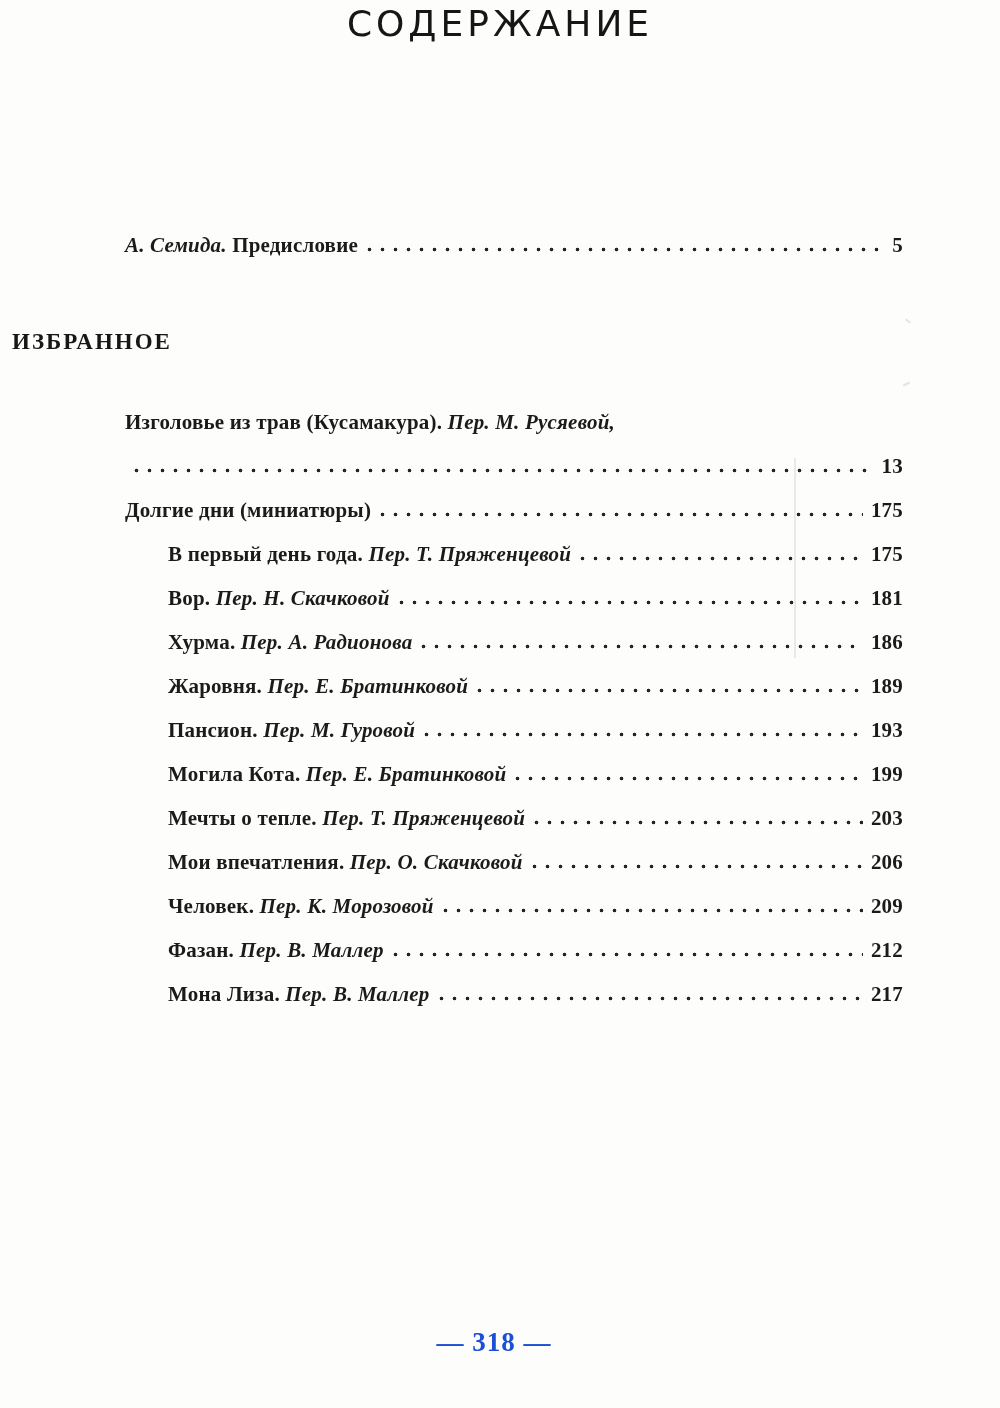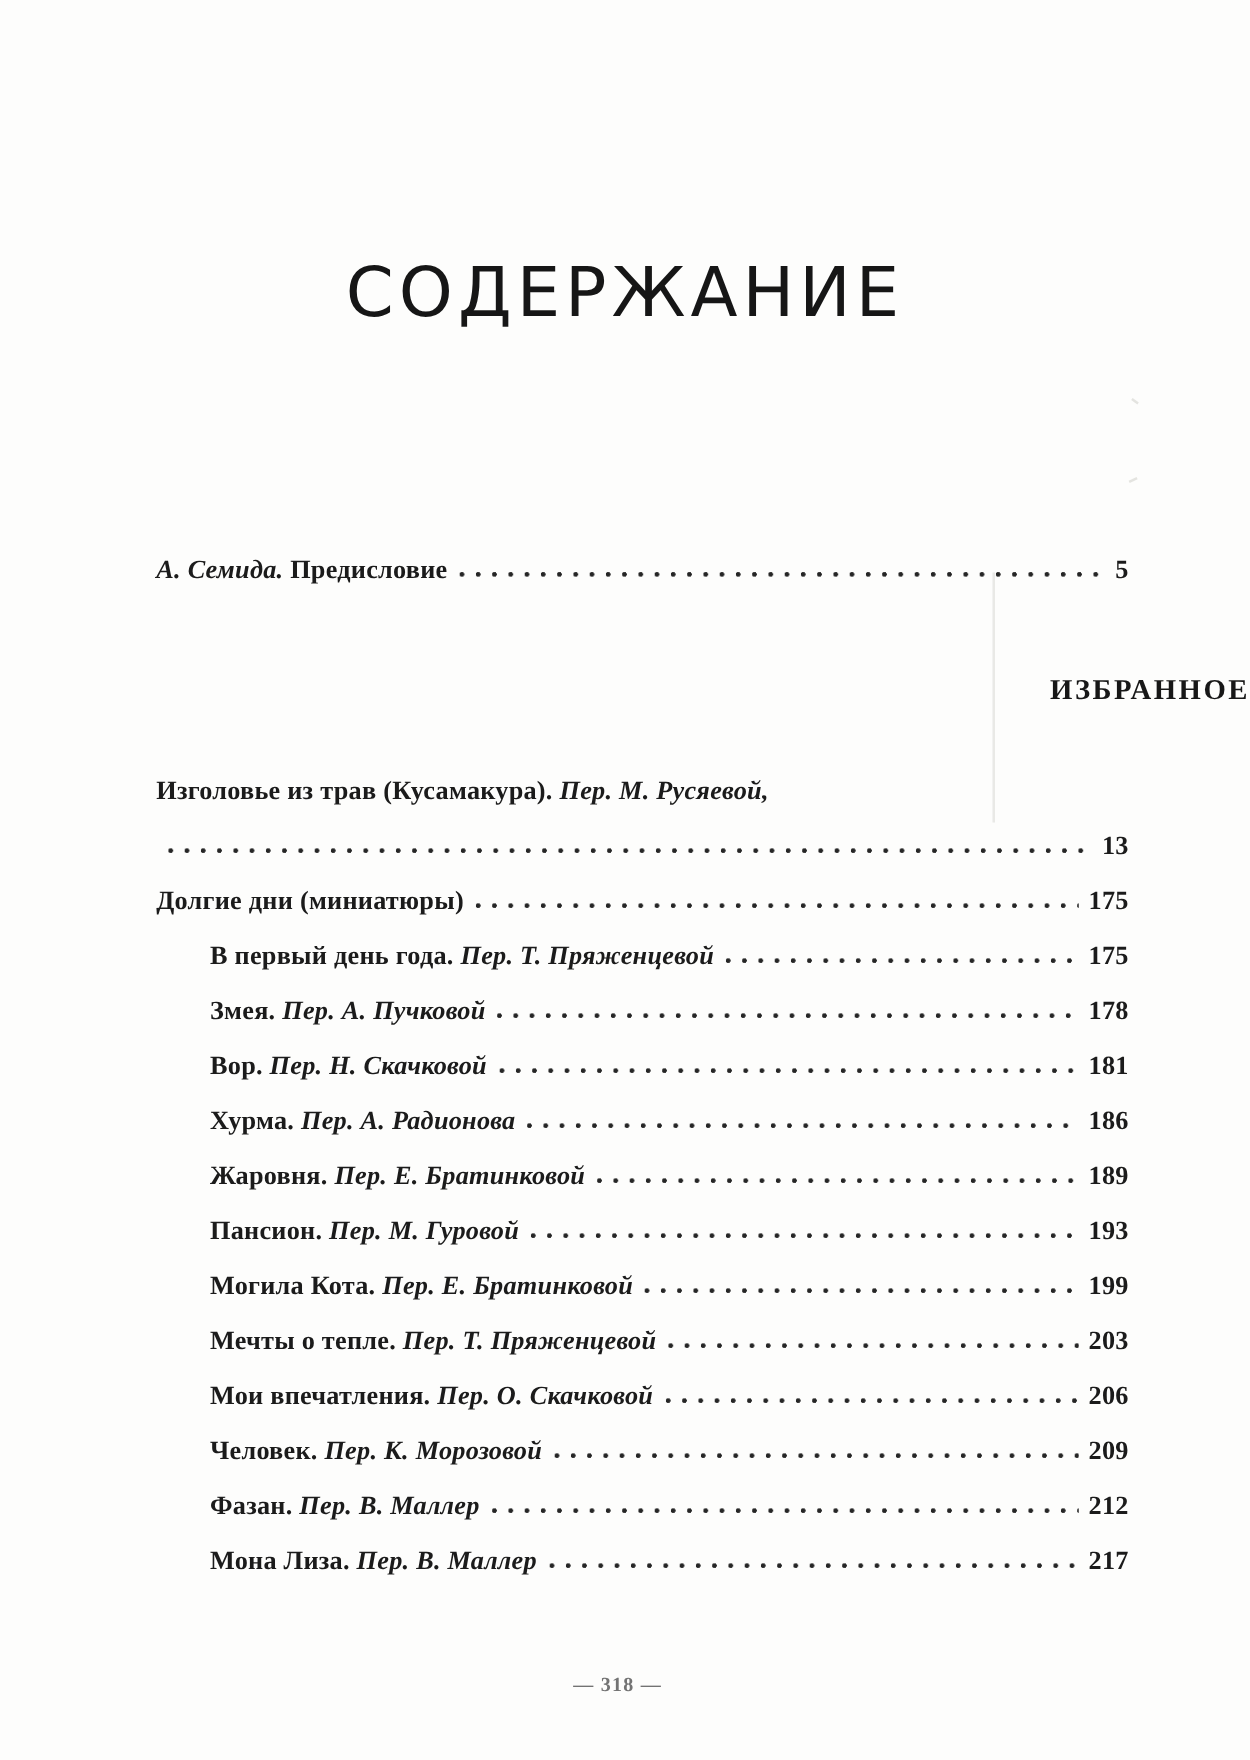--- a/index.html
+++ b/index.html
@@ -12,40 +12,39 @@
     width: 1000px;
     height: 1408px;
     margin: 0 auto;
     background: #fdfdfc;
     color: #1b1b1b;
     font-family: "Liberation Serif", "DejaVu Serif", serif;
     overflow: hidden;
   }
   .book-title {
     margin: 0;
-    padding-top: 210px;
     text-align: center;
     font-family: "DejaVu Sans", "Liberation Sans", sans-serif;
     font-weight: 400;
-    font-size: 55px;
+    font-size: 36px;
     line-height: 48px;
     letter-spacing: 4px;
     color: #161616;
   }
   .toc {
     margin-left: 125px;
     margin-right: 97px;
     text-align: center;
   }
   .preface-block {
     margin-top: 186px;
   }
   .section-heading {
     margin: 72px 0 56px 12px;
-    text-align: right;
+    text-align: left;
     font-size: 23px;
     line-height: 26px;
     font-weight: 700;
     letter-spacing: 2px;
     color: #171717;
   }
   .toc-row {
     display: flex;
     align-items: baseline;
     font-size: 21px;
@@ -75,24 +74,24 @@
   .page-num {
     font-weight: 600;
     white-space: nowrap;
   }
   .footer-page-number {
     position: absolute;
     left: 0;
     right: 12px;
     bottom: 50px;
     text-align: center;
-    font-size: 16px;
+    font-size: 27px;
     font-weight: 600;
     letter-spacing: 1px;
-    color: #737373;
+    color: #1d4ed8;
   }
   
   .artifact {
     position: absolute;
     background: #d9d9d4;
     pointer-events: none;
   }
   .artifact-line {
     left: 794px;
     top: 458px;
@@ -147,25 +146,20 @@
     <span class="toc-text"><span>Долгие дни (миниатюры)</span></span>
     <span class="leader"></span>
     <span class="page-num">175</span>
   </div>
       <div class="toc-row indented">
     <span class="toc-text"><span>В первый день года. </span><span class="it">Пер. Т. Пряженцевой</span></span>
     <span class="leader"></span>
     <span class="page-num">175</span>
   </div>
       <div class="toc-row indented">
-    <span class="toc-text"><span>Змея. </span><span class="it">Пер. А. Пучковой</span></span>
-    <span class="leader"></span>
-    <span class="page-num">178</span>
-  </div>
-      <div class="toc-row indented">
     <span class="toc-text"><span>Вор. </span><span class="it">Пер. Н. Скачковой</span></span>
     <span class="leader"></span>
     <span class="page-num">181</span>
   </div>
       <div class="toc-row indented">
     <span class="toc-text"><span>Хурма. </span><span class="it">Пер. А. Радионова</span></span>
     <span class="leader"></span>
     <span class="page-num">186</span>
   </div>
       <div class="toc-row indented">

